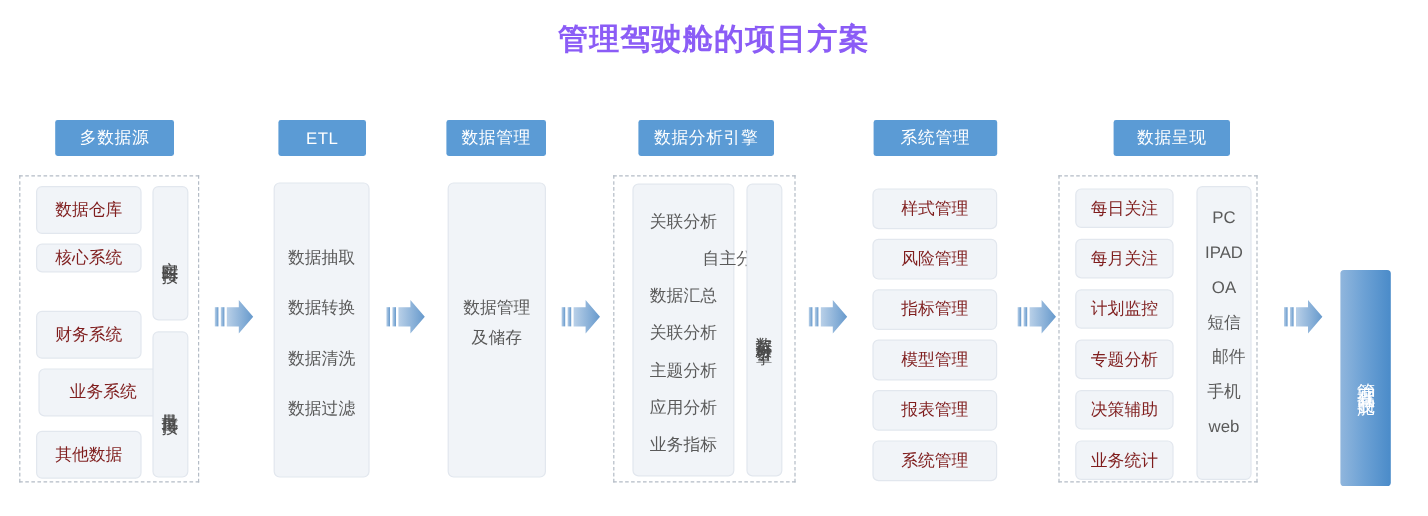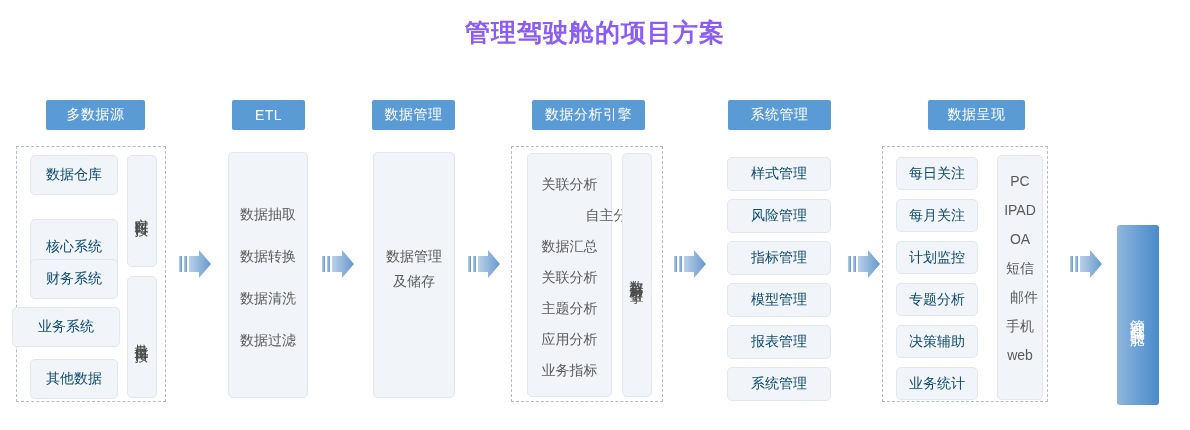--- a/index.html
+++ b/index.html
@@ -70,21 +70,21 @@
   .item-box {
     position: absolute;
     background: #f1f4f8;
     border: 1px solid #e2e7ee;
     border-radius: 5px;
     box-sizing: border-box;
     display: flex;
     align-items: center;
     justify-content: center;
     font-size: 14px;
-    color: #0c4a6e;
+    color: #7f1d1d;
     white-space: nowrap;
   }
 
   .stack-text {
     position: absolute;
     left: 0; right: 0;
     text-align: center;
     font-size: 14px;
     color: #5a5a5a;
     white-space: nowrap;
@@ -135,23 +135,23 @@
 <div id="page-title">管理驾驶舱的项目方案</div>
 
 <div id="stage">
 
   <div class="column">
     <div class="col-header" style="left:46px; top:100px; width:99px;">多数据源</div>
 
     <div class="dashed-box" style="left:16px; top:146px; width:150px; height:256px;"></div>
 
     <div class="item-box" style="left:30px; top:155px; width:88px; height:40px;">数据仓库</div>
-    <div class="item-box" style="left:30px; top:203px; width:88px; height:56px;margin-top:16px;">核心系统</div>
+    <div class="item-box" style="left:30px; top:203px; width:88px; height:24px;">核心系统</div>
     <div class="item-box" style="left:30px; top:259px; width:88px; height:40px;">财务系统</div>
-    <div class="item-box" style="left:12px; top:307px; width:108px; height:40px;">业务系统</div>
+    <div class="item-box" style="left:32px; top:307px; width:108px; height:40px;">业务系统</div>
     <div class="item-box" style="left:30px; top:359px; width:88px; height:40px;">其他数据</div>
 
     <div class="vert-box" style="left:127px; top:155px; width:30px; height:112px;">
       <span class="vert-text">实时接口</span>
     </div>
     <div class="vert-box" style="left:127px; top:276px; width:30px; height:122px;">
       <span class="vert-text">批量接口</span>
     </div>
   </div>
 

